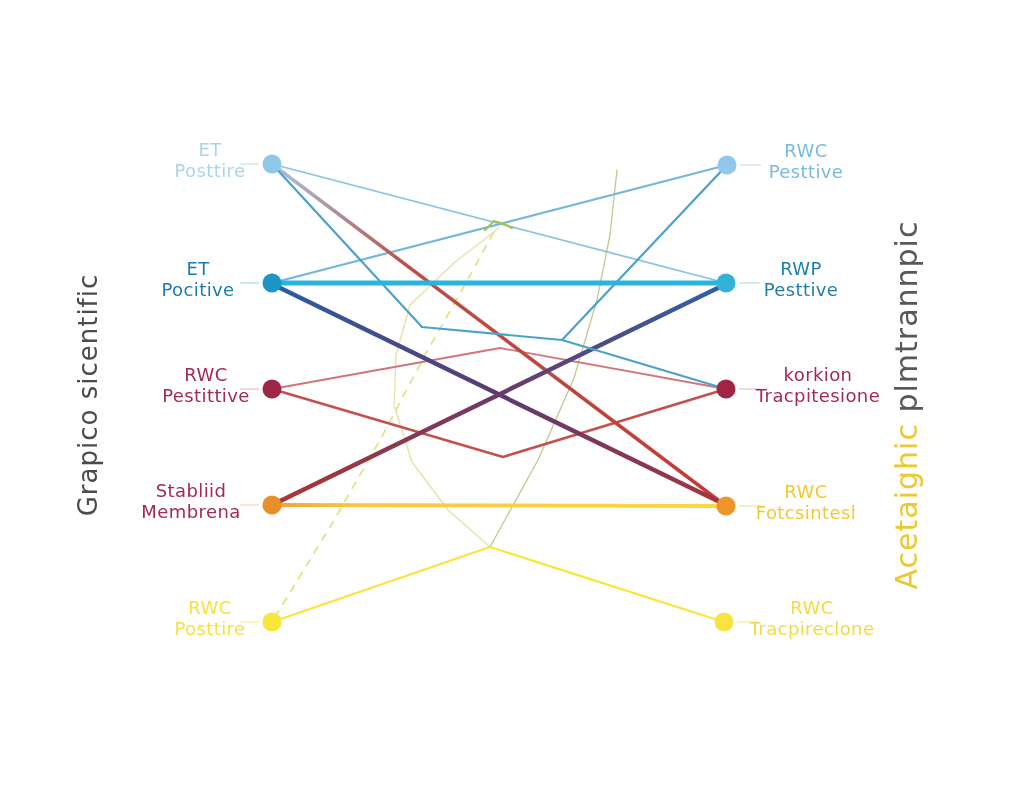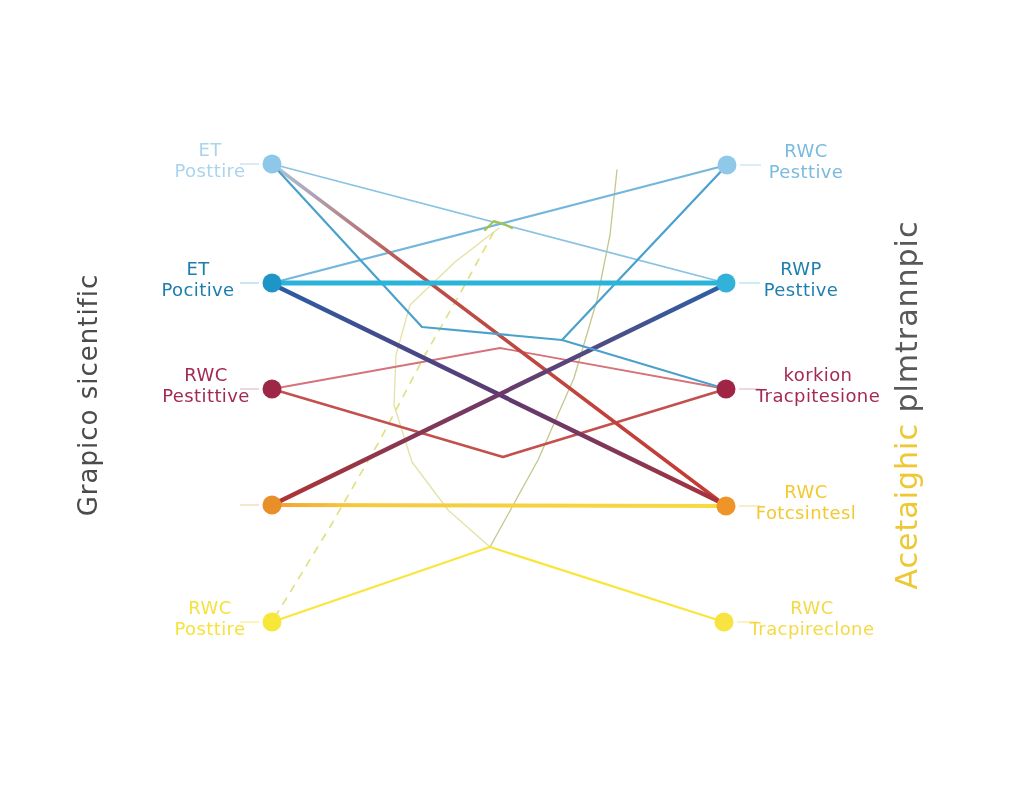--- a/index.html
+++ b/index.html
@@ -91,20 +91,24 @@
     <span>Posttire</span>
   </div>
   <div class="node-label" style="left: 198px; top: 279px; color: rgb(27, 124, 176);">
     <span>ET</span>
     <span>Pocitive</span>
   </div>
   <div class="node-label" style="left: 206px; top: 385px; color: rgb(163, 42, 80);">
     <span>RWC</span>
     <span>Pestittive</span>
   </div>
+  <div class="node-label" style="left: 191px; top: 501px; color: rgb(163, 42, 80);">
+    <span>Stabliid</span>
+    <span>Membrena</span>
+  </div>
   <div class="node-label" style="left: 210px; top: 618px; color: rgb(245, 226, 60);">
     <span>RWC</span>
     <span>Posttire</span>
   </div>
   <div class="node-label" style="left: 806px; top: 161px; color: rgb(121, 186, 222);">
     <span>RWC</span>
     <span>Pesttive</span>
   </div>
   <div class="node-label" style="left: 818px; top: 385px; color: rgb(163, 42, 80);">
     <span>korkion</span>

